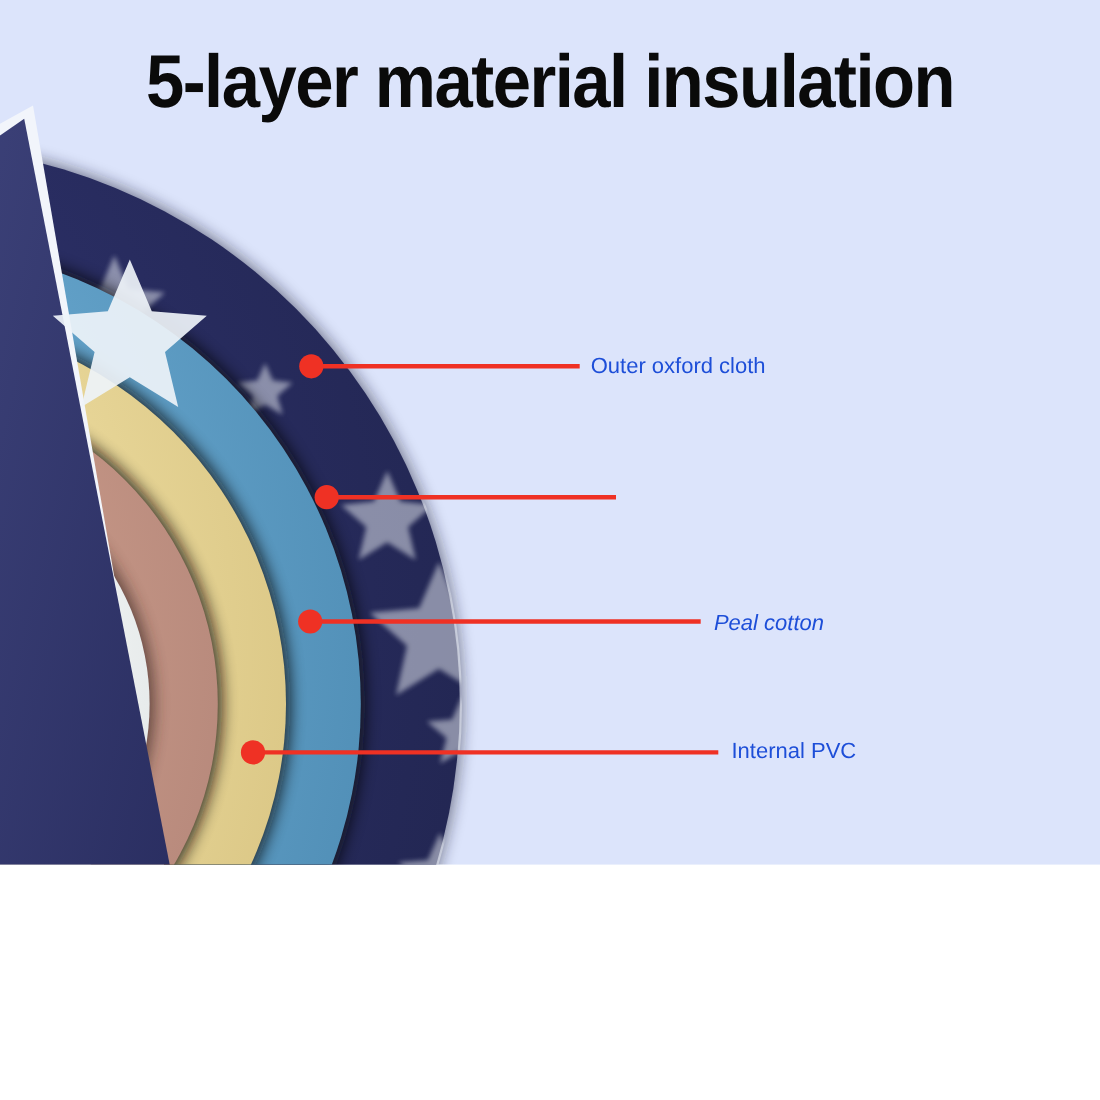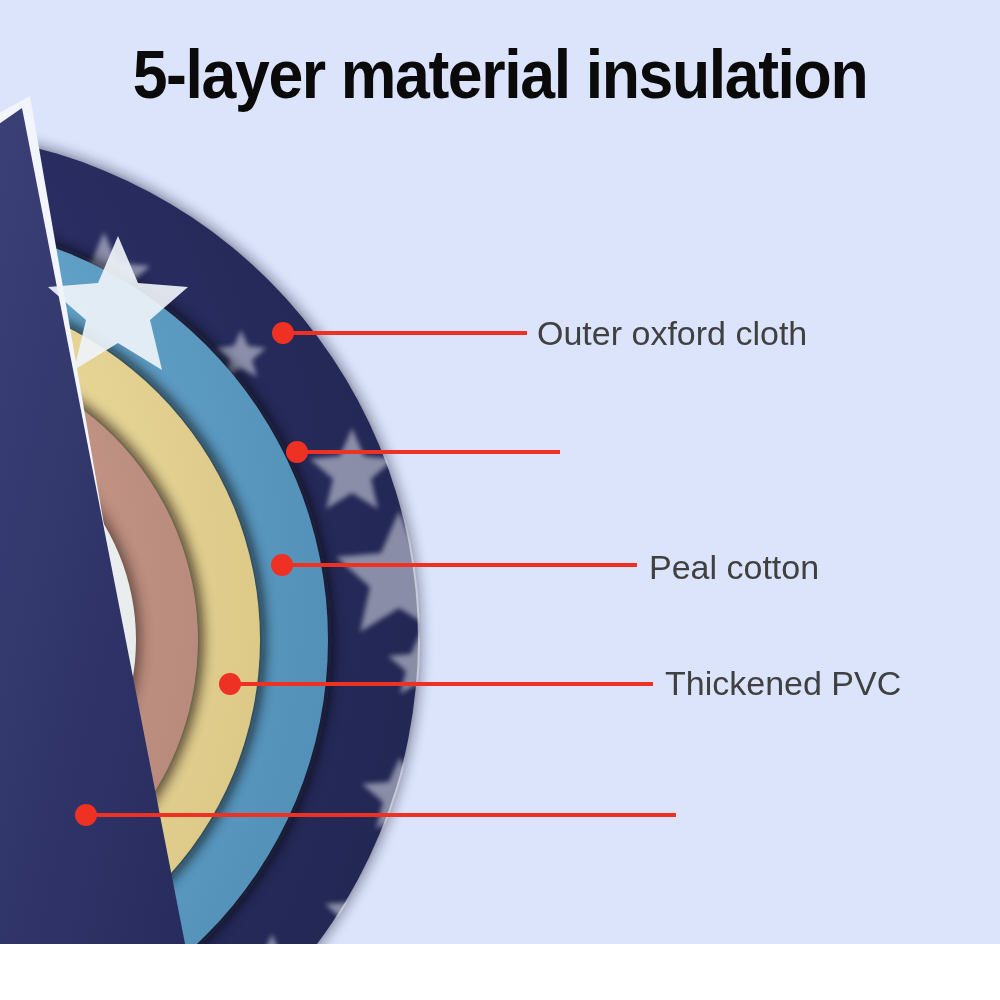--- a/index.html
+++ b/index.html
@@ -4,21 +4,21 @@
 <title>5-layer material insulation</title>
 <style>
   * { box-sizing: border-box; margin: 0; padding: 0; }
   html, body {
     width: 1000px; height: 1000px;
     overflow: hidden;
     font-family: "Liberation Sans", sans-serif;
   }
   #poster {
     position: relative;
-    width: 1000px; height: 944px;
+    width: 1000px; height: 786px;
     background: #dce4fb;
     overflow: hidden;
   }
   #layer-diagram {
     position: absolute;
     left: 0; top: 0;
     width: 1000px; height: 1000px;
   }
   #title {
     position: absolute;
@@ -31,23 +31,23 @@
     color: #0a0a0a;
     letter-spacing: -1.5px;
     transform: scaleX(0.92);
     transform-origin: center top;
     white-space: nowrap;
     z-index: 40;
   }
   .callout {
     position: absolute;
     z-index: 30;
-    font-size: 34px;
+    font-size: 20px;
     line-height: 35px;
-    color: #404040;
+    color: #1d4ed8;
     white-space: pre-line;
     text-align: center;
   }
   .callout.one-line { text-align: left; }
 </style>
 </head>
 <body>
 
 <div id="poster">
 
@@ -180,18 +180,18 @@
       <g>
         <line x1="86" y1="815" x2="676" y2="815"></line>
         <circle cx="86" cy="815" r="11" stroke="none"></circle>
       </g>
     </g>
   </svg>
 
   <div class="callout one-line" style="left:537px; top:316px;">Outer oxford cloth</div>
 
 
-  <div class="callout one-line" style="left:649px; top:550px;">Peal cotton</div>
+  <div class="callout one-line" style="left:649px; top:550px;font-style:italic;">Peal cotton</div>
 
-  <div class="callout one-line" style="left:665px; top:666px;">Thickened PVC</div>
+  <div class="callout one-line" style="left:665px; top:666px;">Internal PVC</div>
 
 
 </div>
 
 </body></html>

